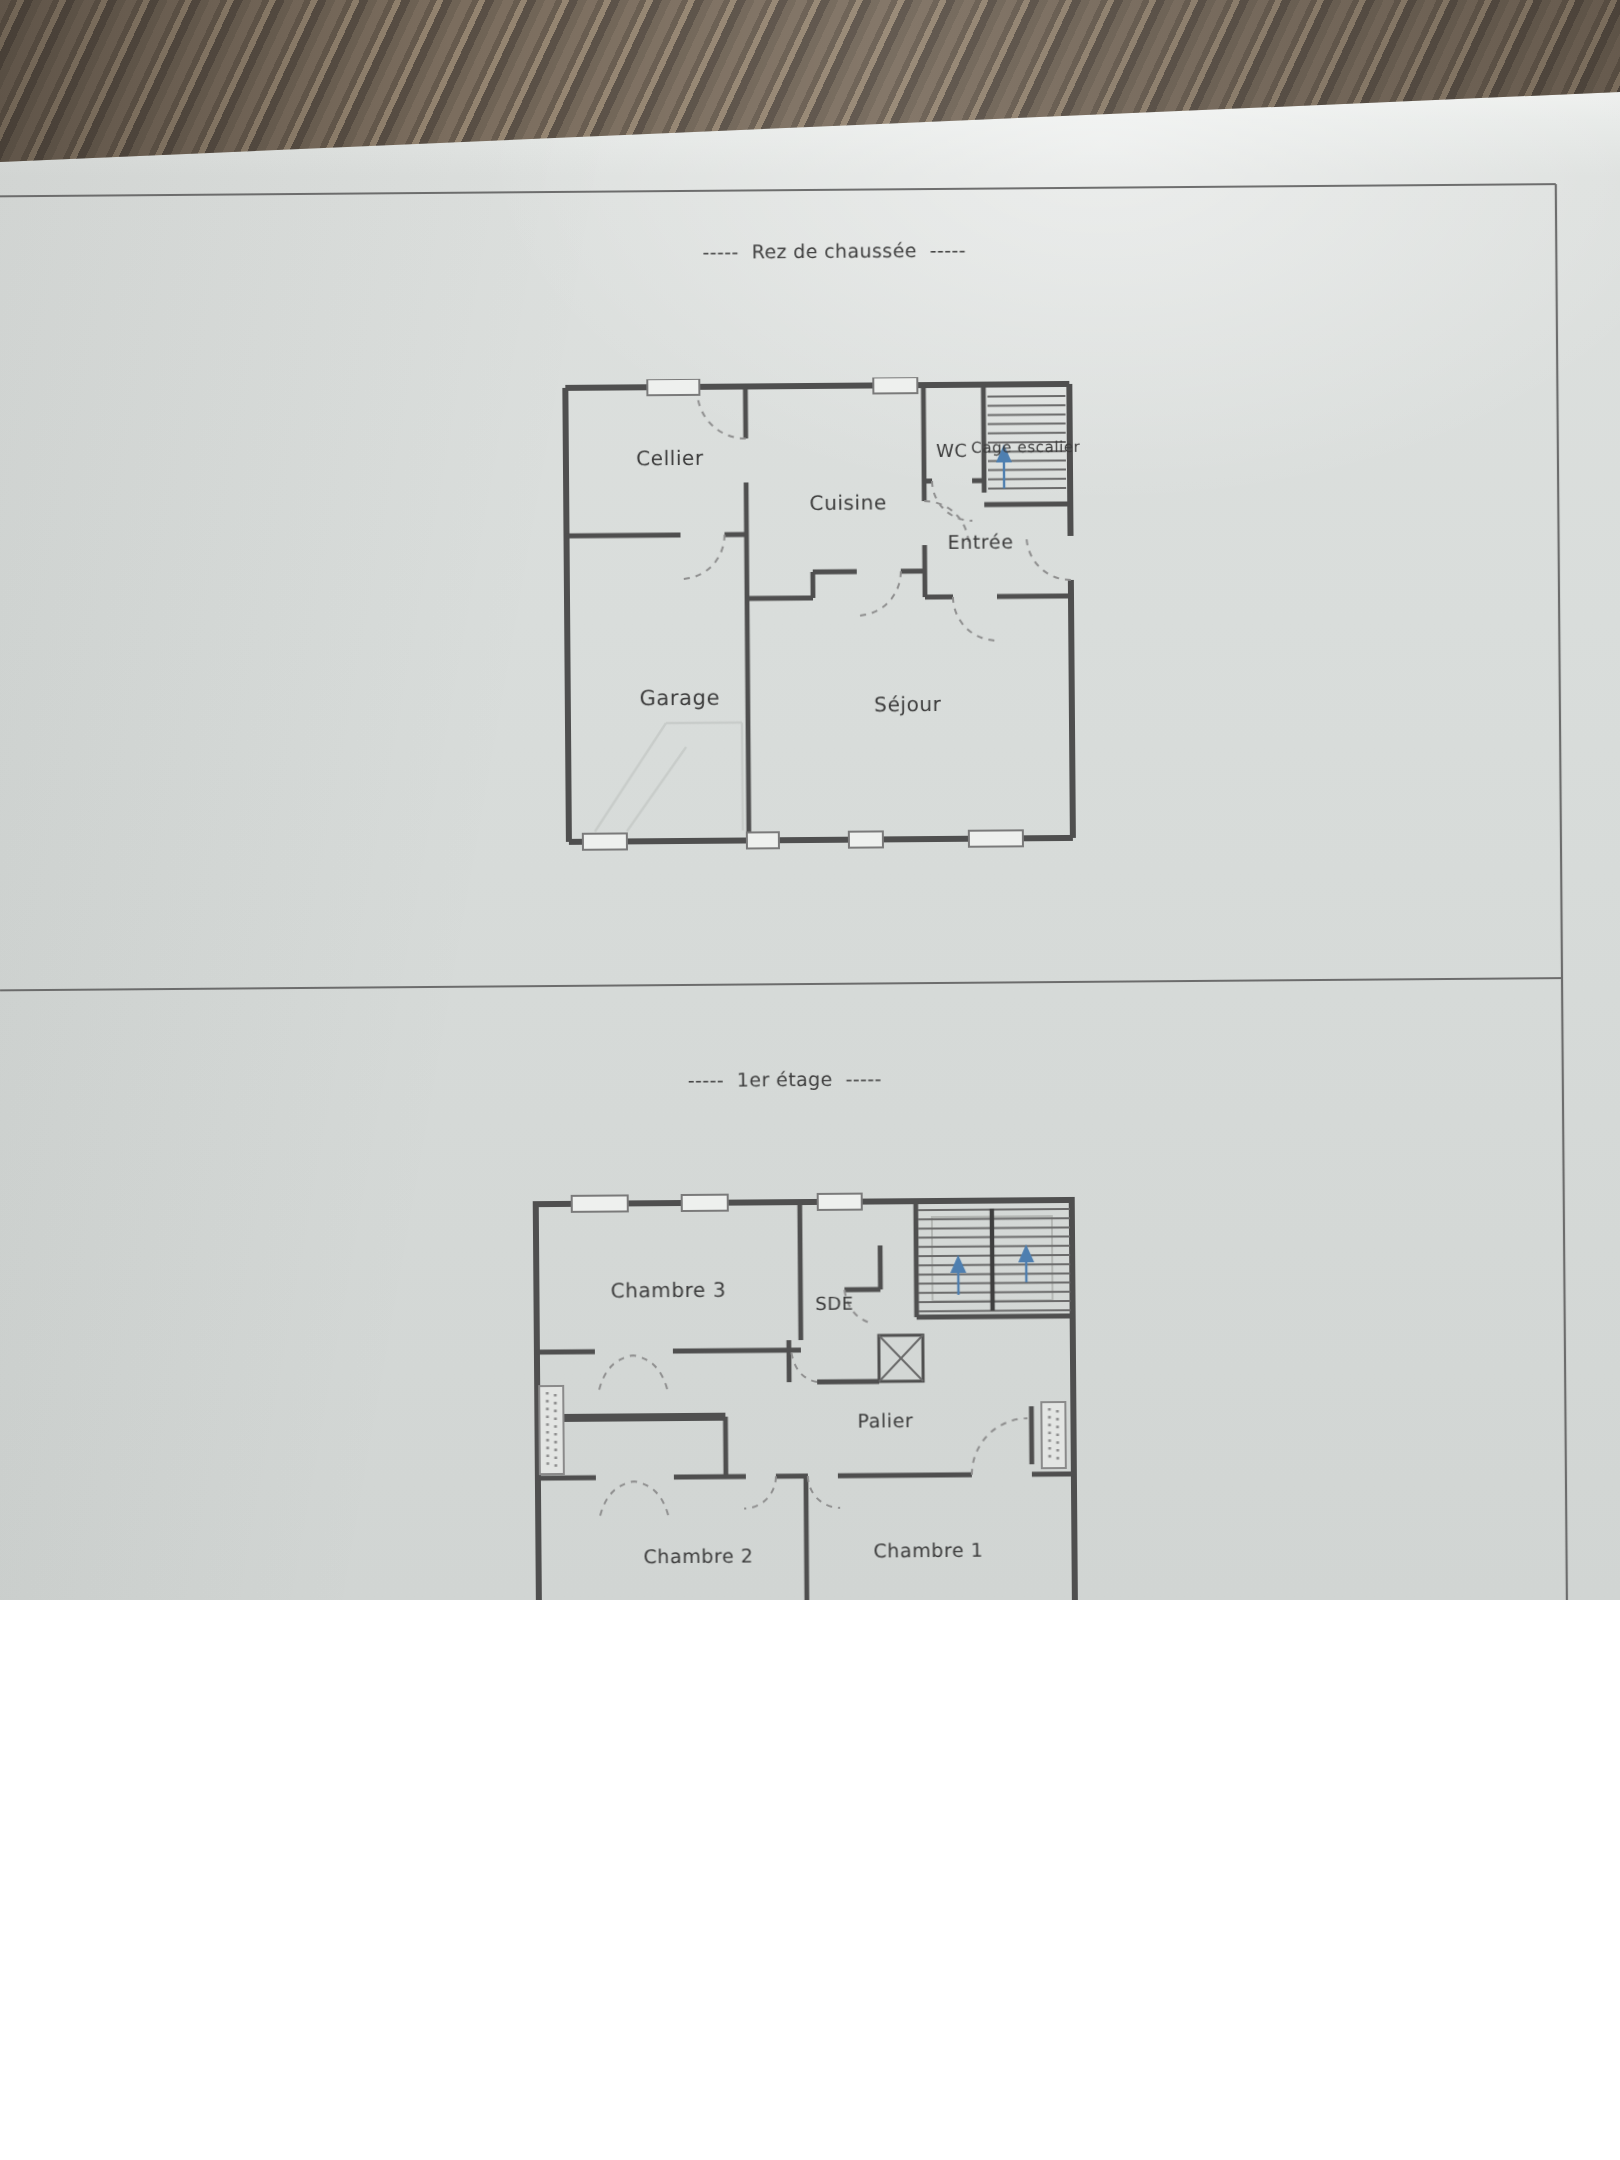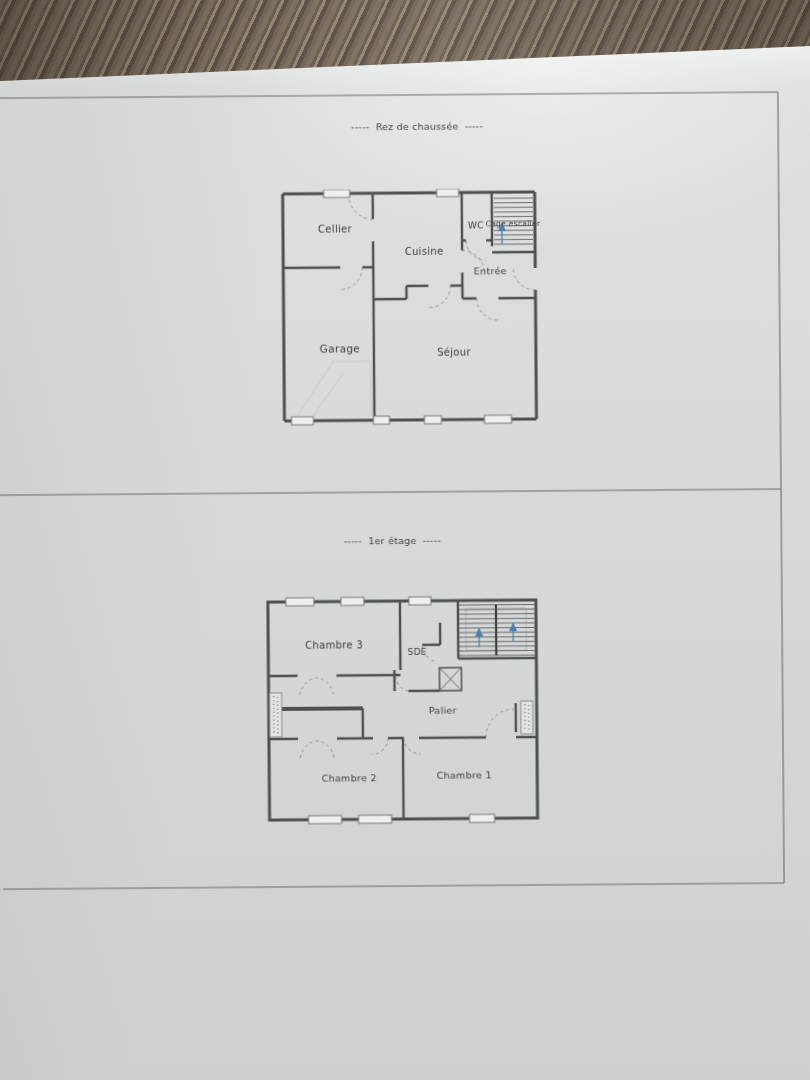--- a/index.html
+++ b/index.html
@@ -1,17 +1,17 @@
 <!DOCTYPE html>
 <html><head>
 <meta charset="utf-8">
 <style>
   html,body{margin:0;padding:0;}
   .photo{
-    position:relative;width:810px;height:1080px;overflow:hidden;
+    position:relative;width:810px;height:800px;overflow:hidden;
     background:#d5d8d6;
     font-family:"DejaVu Sans", sans-serif;
   }
   
   .paper{
     position:absolute;left:0;top:40px;width:810px;height:1040px;
     background:
       radial-gradient(55% 25% at 68% 3%, rgba(255,255,255,.45), rgba(255,255,255,0) 70%),
       linear-gradient(100deg, rgba(20,25,22,.06), rgba(0,0,0,0) 32%),
       linear-gradient(180deg, #f1f2f0 0px, #e6e9e7 20px, #dde0de 48px, #d9dddb 26%, #d3d7d5 62%, #ccd0ce 100%);

